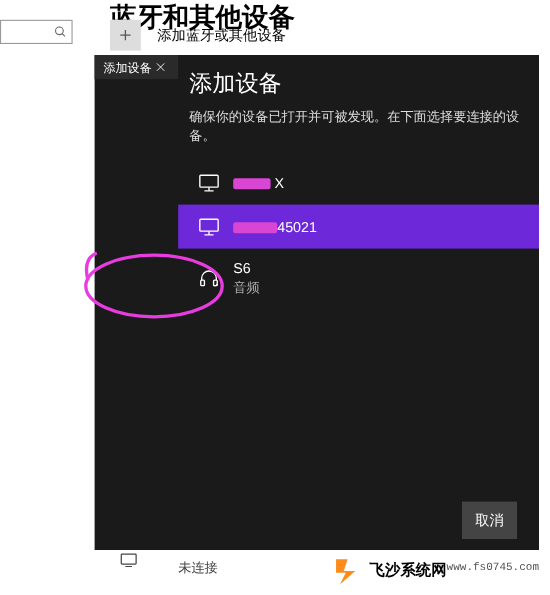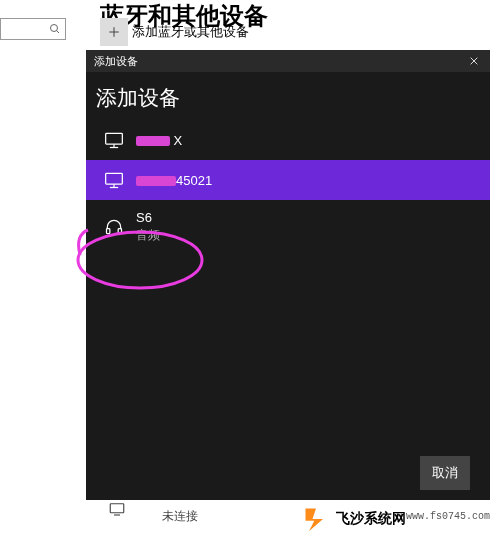--- a/index.html
+++ b/index.html
@@ -1,26 +1,26 @@
 <!DOCTYPE html>
 <html><head>
   <meta charset="utf-8">
   <style>
     * { margin: 0; padding: 0; box-sizing: border-box; font-family: "Microsoft YaHei", "Segoe UI", sans-serif; }
     body { width: 500px; height: 541px; background: #fff; position: relative; overflow: hidden; }
     
     .bg-header { position: absolute; top: 0; left: 100px; font-size: 24px; color: #000; font-weight: 600; }
     .bg-search { position: absolute; top: 18px; left: 0; width: 66px; height: 22px; border: 1px solid #999; background: #fff; display: flex; align-items: center; justify-content: flex-end; padding-right: 4px; }
-    .bg-add-row { position: absolute; top: 18px; left: 100px; display: flex; align-items: center; gap: 4px; }
+    .bg-add-row { position: absolute; top: 18px; left: 100px; display: flex; align-items: center; gap: 15px; }
     .bg-add-btn { width: 28px; height: 28px; background: #ddd; display: flex; align-items: center; justify-content: center; }
     .bg-add-text { font-size: 13px; color: #000; }
     .bg-bottom { position: absolute; top: 508px; left: 138px; font-size: 12px; color: #444; margin-left: 24px; }
     .bg-bottom-icon { position: absolute; top: 500px; left: 108px; width: 18px; height: 18px; }
     
-    .modal { position: absolute; top: 50px; left: 86px; width: 404px; height: 450px; background: #1a1a1a; color: #fff; display: flex; flex-direction: column; }
+    .modal { position: absolute; top: 50px; left: 86px; width: 404px; height: 450px; background: #1a1a1a; color: #fff; display: flex; flex-direction: row; }
     .modal-titlebar { height: 22px; background: #2a2a2a; display: flex; align-items: center; justify-content: space-between; padding: 0 8px; font-size: 11px; }
     .modal-close { width: 16px; height: 16px; display: flex; align-items: center; justify-content: center; cursor: pointer; }
     .modal-body { padding: 12px 10px 0 10px; flex: 1; display: flex; flex-direction: column; }
     .modal-heading { font-size: 21px; font-weight: 400; margin-bottom: 8px; }
     .modal-sub { font-size: 12px; color: #ddd; margin-bottom: 14px; }
     
     .dev-list { margin: 0 -10px; }
     .dev-row { display: flex; align-items: center; padding: 10px 18px; gap: 12px; min-height: 40px; }
     .dev-row.hl { background: #6d28d9; }
     .dev-icon { width: 20px; height: 20px; flex-shrink: 0; display: flex; align-items: center; justify-content: center; }
@@ -73,20 +73,21 @@
     <span>添加设备</span>
     <span class="modal-close">
       <svg width="10" height="10" viewBox="0 0 24 24" stroke="#fff" stroke-width="2">
           <line x1="4" y1="4" x2="20" y2="20"></line>
           <line x1="20" y1="4" x2="4" y2="20"></line>
         </svg>
     </span>
   </div>
   <div class="modal-body">
     <div class="modal-heading">添加设备</div>
+    <div class="modal-sub">确保你的设备已打开并可被发现。在下面选择要连接的设备。</div>
 
     <div class="dev-list">
       <div class="dev-row">
         <span class="dev-icon">
           <svg width="20" height="20" viewBox="0 0 24 24" fill="none" stroke="#fff" stroke-width="1.5">
               <rect x="2" y="4" width="20" height="13" rx="1"></rect>
               <line x1="7" y1="21" x2="17" y2="21"></line>
               <line x1="12" y1="17" x2="12" y2="21"></line>
             </svg>
         </span>

